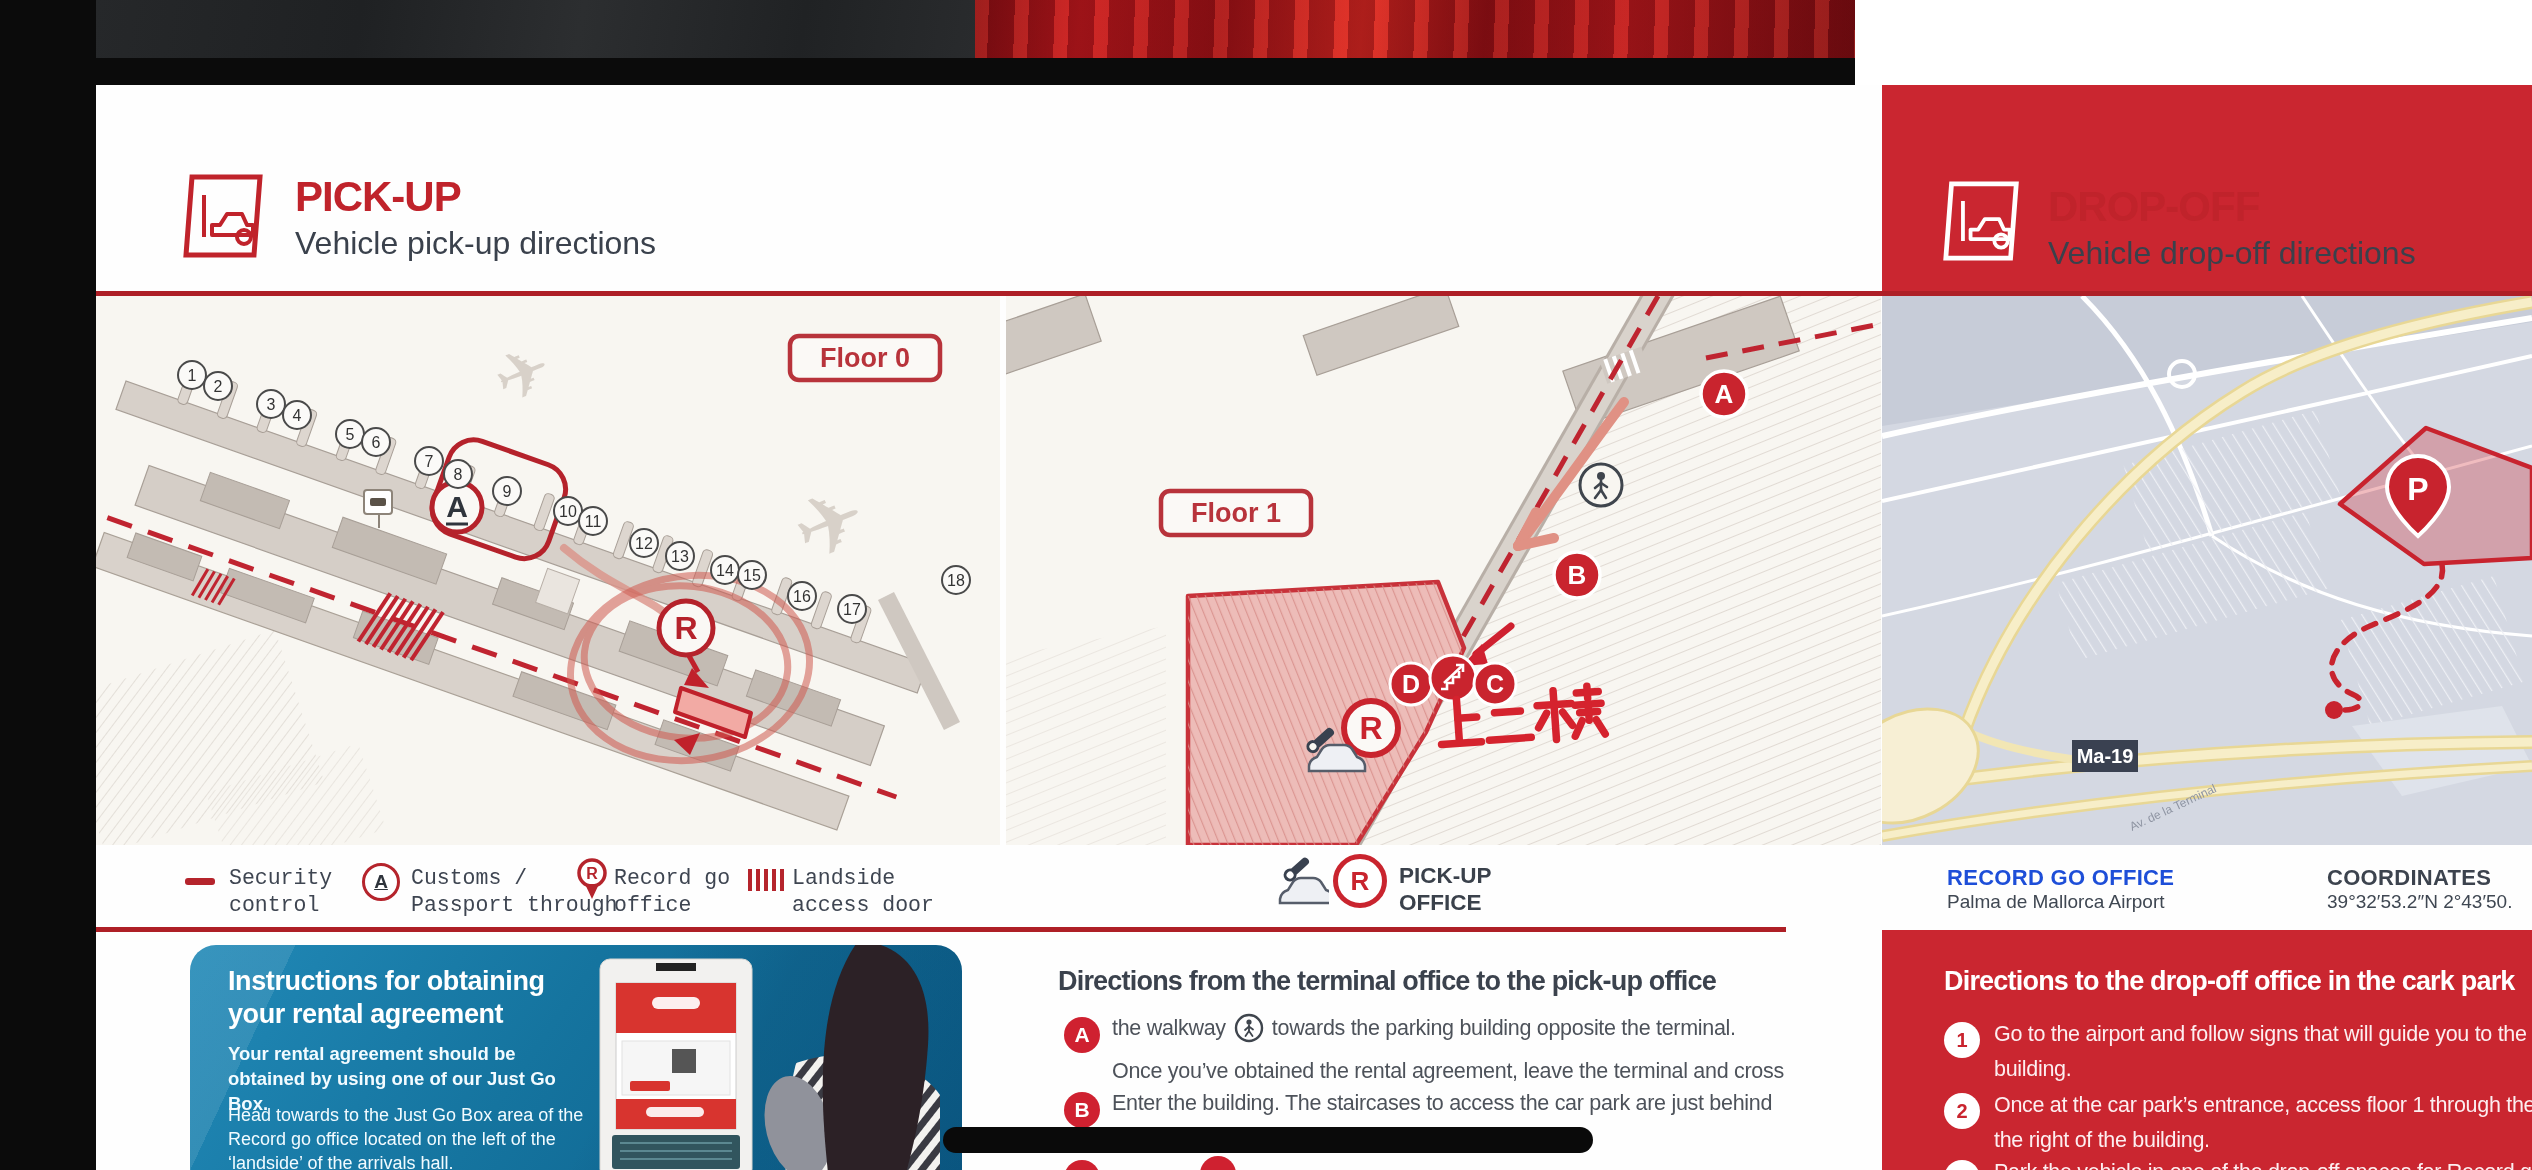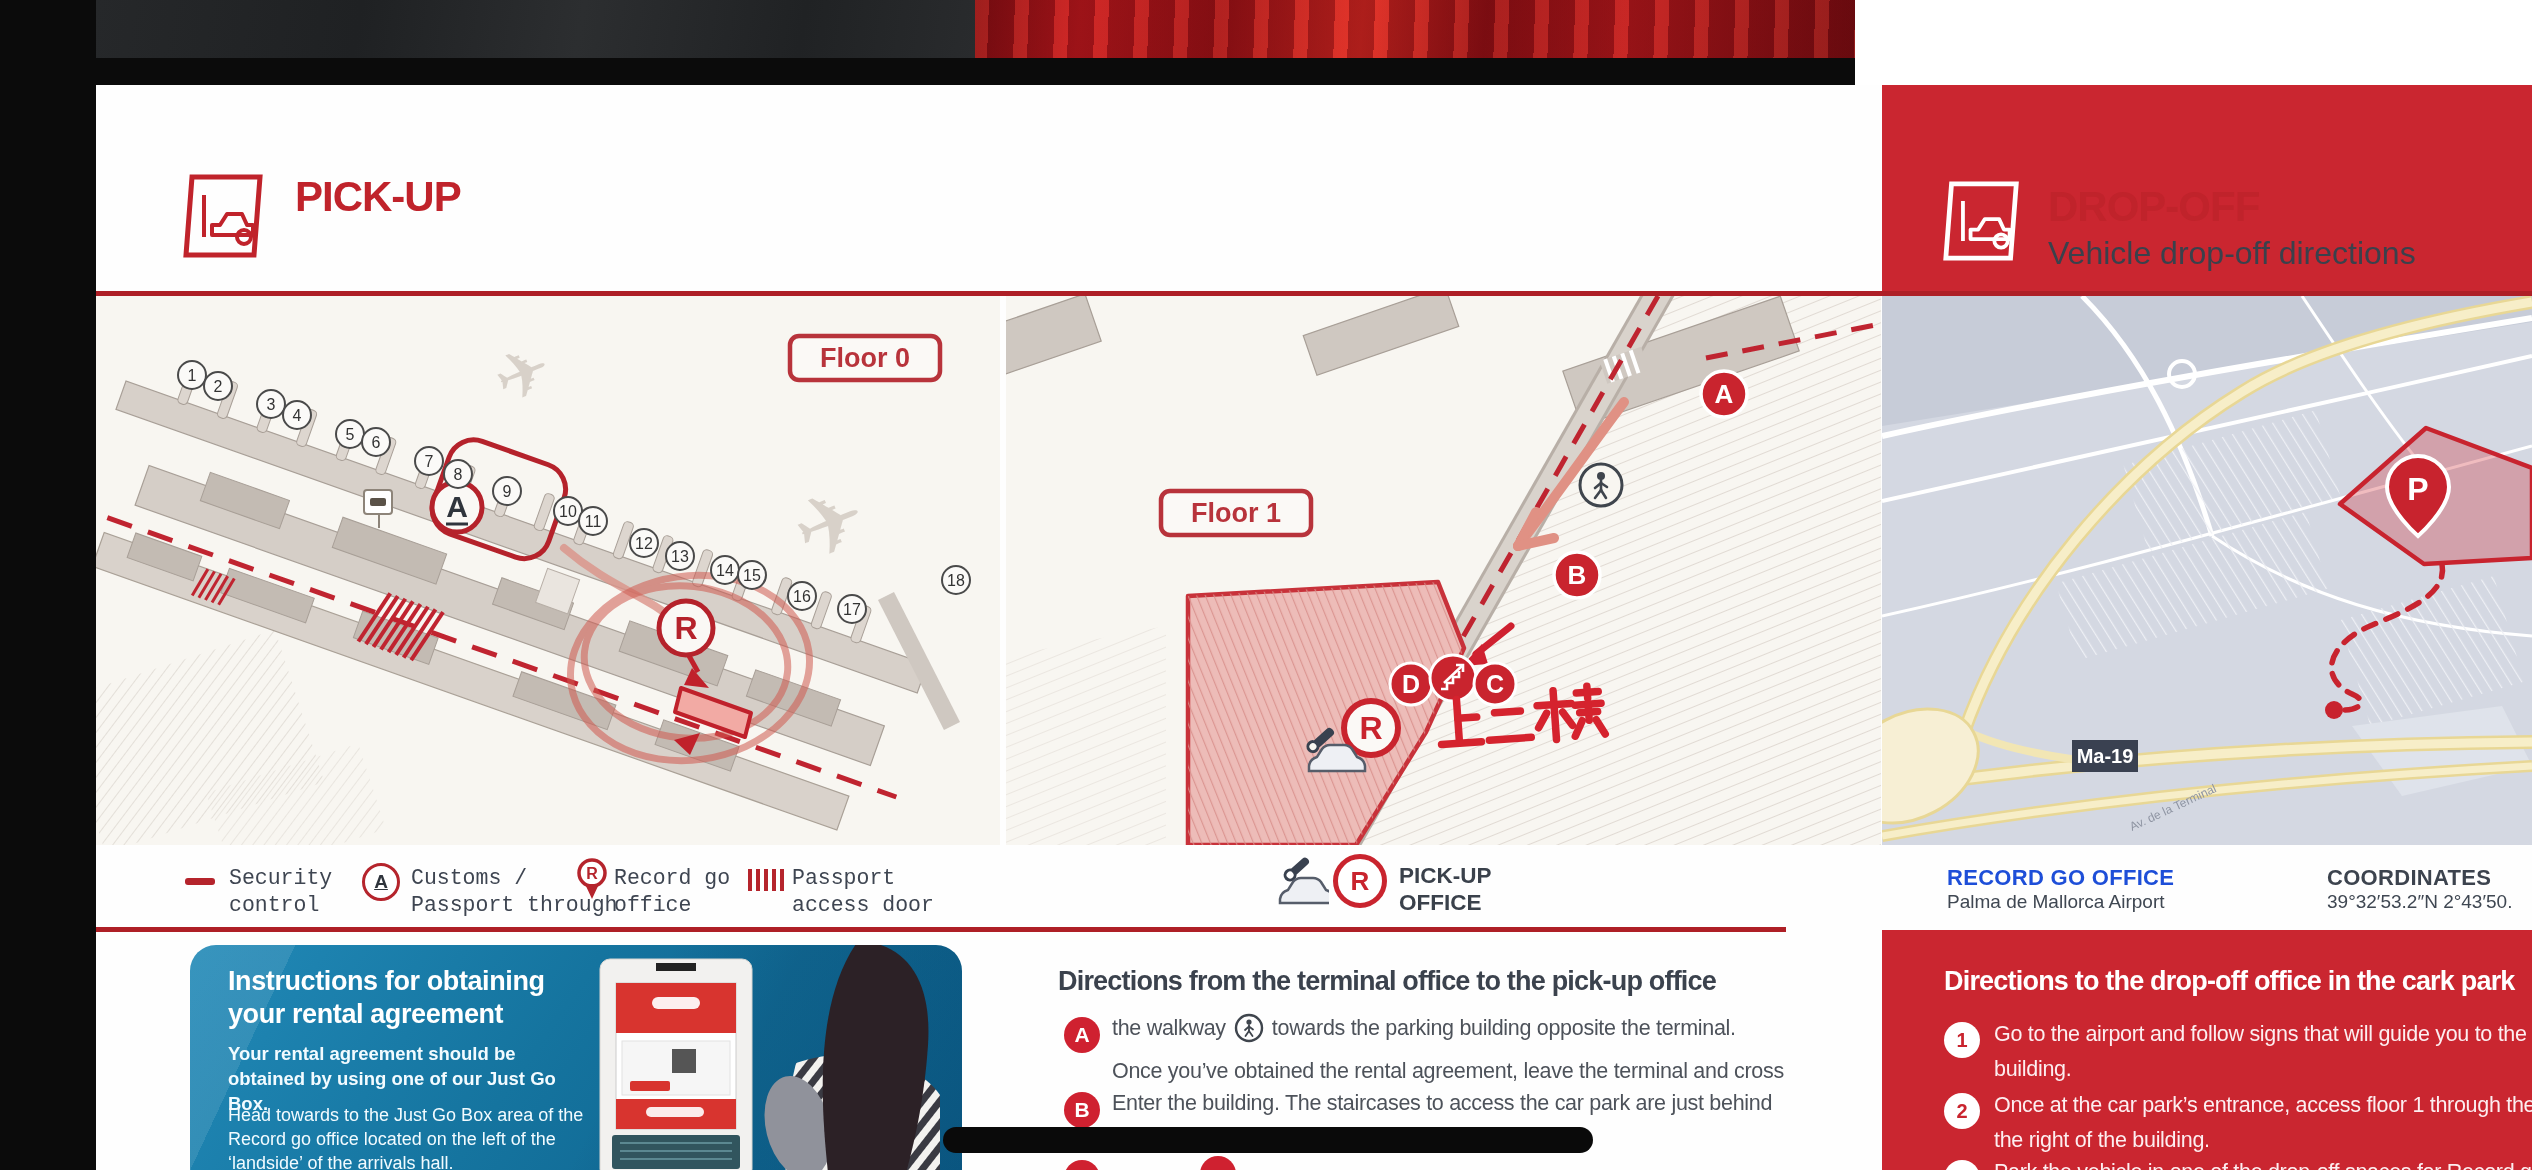--- a/index.html
+++ b/index.html
@@ -76,20 +76,21 @@
 
     <div class="abs" style="left:86px;top:88px">
       <svg width="84" height="86" viewBox="0 0 84 86">
         <path d="M10 4 L78 4 L72 82 L4 82 Z" fill="none" stroke="#c0232b" stroke-width="5"></path>
         <line x1="22" y1="22" x2="22" y2="64" stroke="#c0232b" stroke-width="4"></line>
         <path d="M30 52 h8 l7 -11 h15 l5 11 h6 v10 h-41 z" fill="none" stroke="#c0232b" stroke-width="4" stroke-linejoin="round"></path>
         <circle cx="62" cy="64" r="7" fill="none" stroke="#c0232b" stroke-width="4"></circle>
       </svg>
     </div>
     <div class="abs h-title nowrap" style="left:199px;top:88px">PICK-UP</div>
+    <div class="abs h-sub nowrap" style="left:199px;top:140px">Vehicle pick-up directions</div>
 
     <div class="abs" style="left:1846px;top:95px">
       <svg width="80" height="82" viewBox="0 0 84 86">
         <path d="M10 4 L78 4 L72 82 L4 82 Z" fill="none" stroke="#ffffff" stroke-width="5"></path>
         <line x1="22" y1="22" x2="22" y2="64" stroke="#ffffff" stroke-width="4"></line>
         <path d="M30 52 h8 l7 -11 h15 l5 11 h6 v10 h-41 z" fill="none" stroke="#ffffff" stroke-width="4" stroke-linejoin="round"></path>
         <circle cx="62" cy="64" r="7" fill="none" stroke="#ffffff" stroke-width="4"></circle>
       </svg>
     </div>
     <div class="abs h-title nowrap" style="left:1952px;top:98px">DROP-OFF</div>
@@ -443,21 +444,21 @@
     </div>
 
     <div class="abs hatch-bars" style="left:652px;top:784px">
       <i></i>
         <i></i>
         <i></i>
         <i></i>
         <i></i>
     </div>
     <div class="abs leg-text" style="left:696px;top:780px">
-      <div>Passport</div>
+      <div>Landside</div>
         <div>access door</div>
     </div>
 
     <div class="abs" style="left:1181px;top:770px">
       <svg width="52" height="50" viewBox="0 0 52 50">
         <g transform="rotate(-42 22 12)">
           <rect x="12" y="8" width="22" height="8" rx="4" fill="#39414f"></rect>
           <circle cx="10" cy="12" r="5" fill="#ffffff" stroke="#39414f" stroke-width="3"></circle>
         </g>
         <path d="M3 44 q1 -7 8 -9 l5 -8 q3 -4 8 -4 h12 q5 0 8 4 l5 8 q7 2 8 9 v4 h-54 z" fill="#eef0f4" stroke="#565d6a" stroke-width="2.5"></path>

